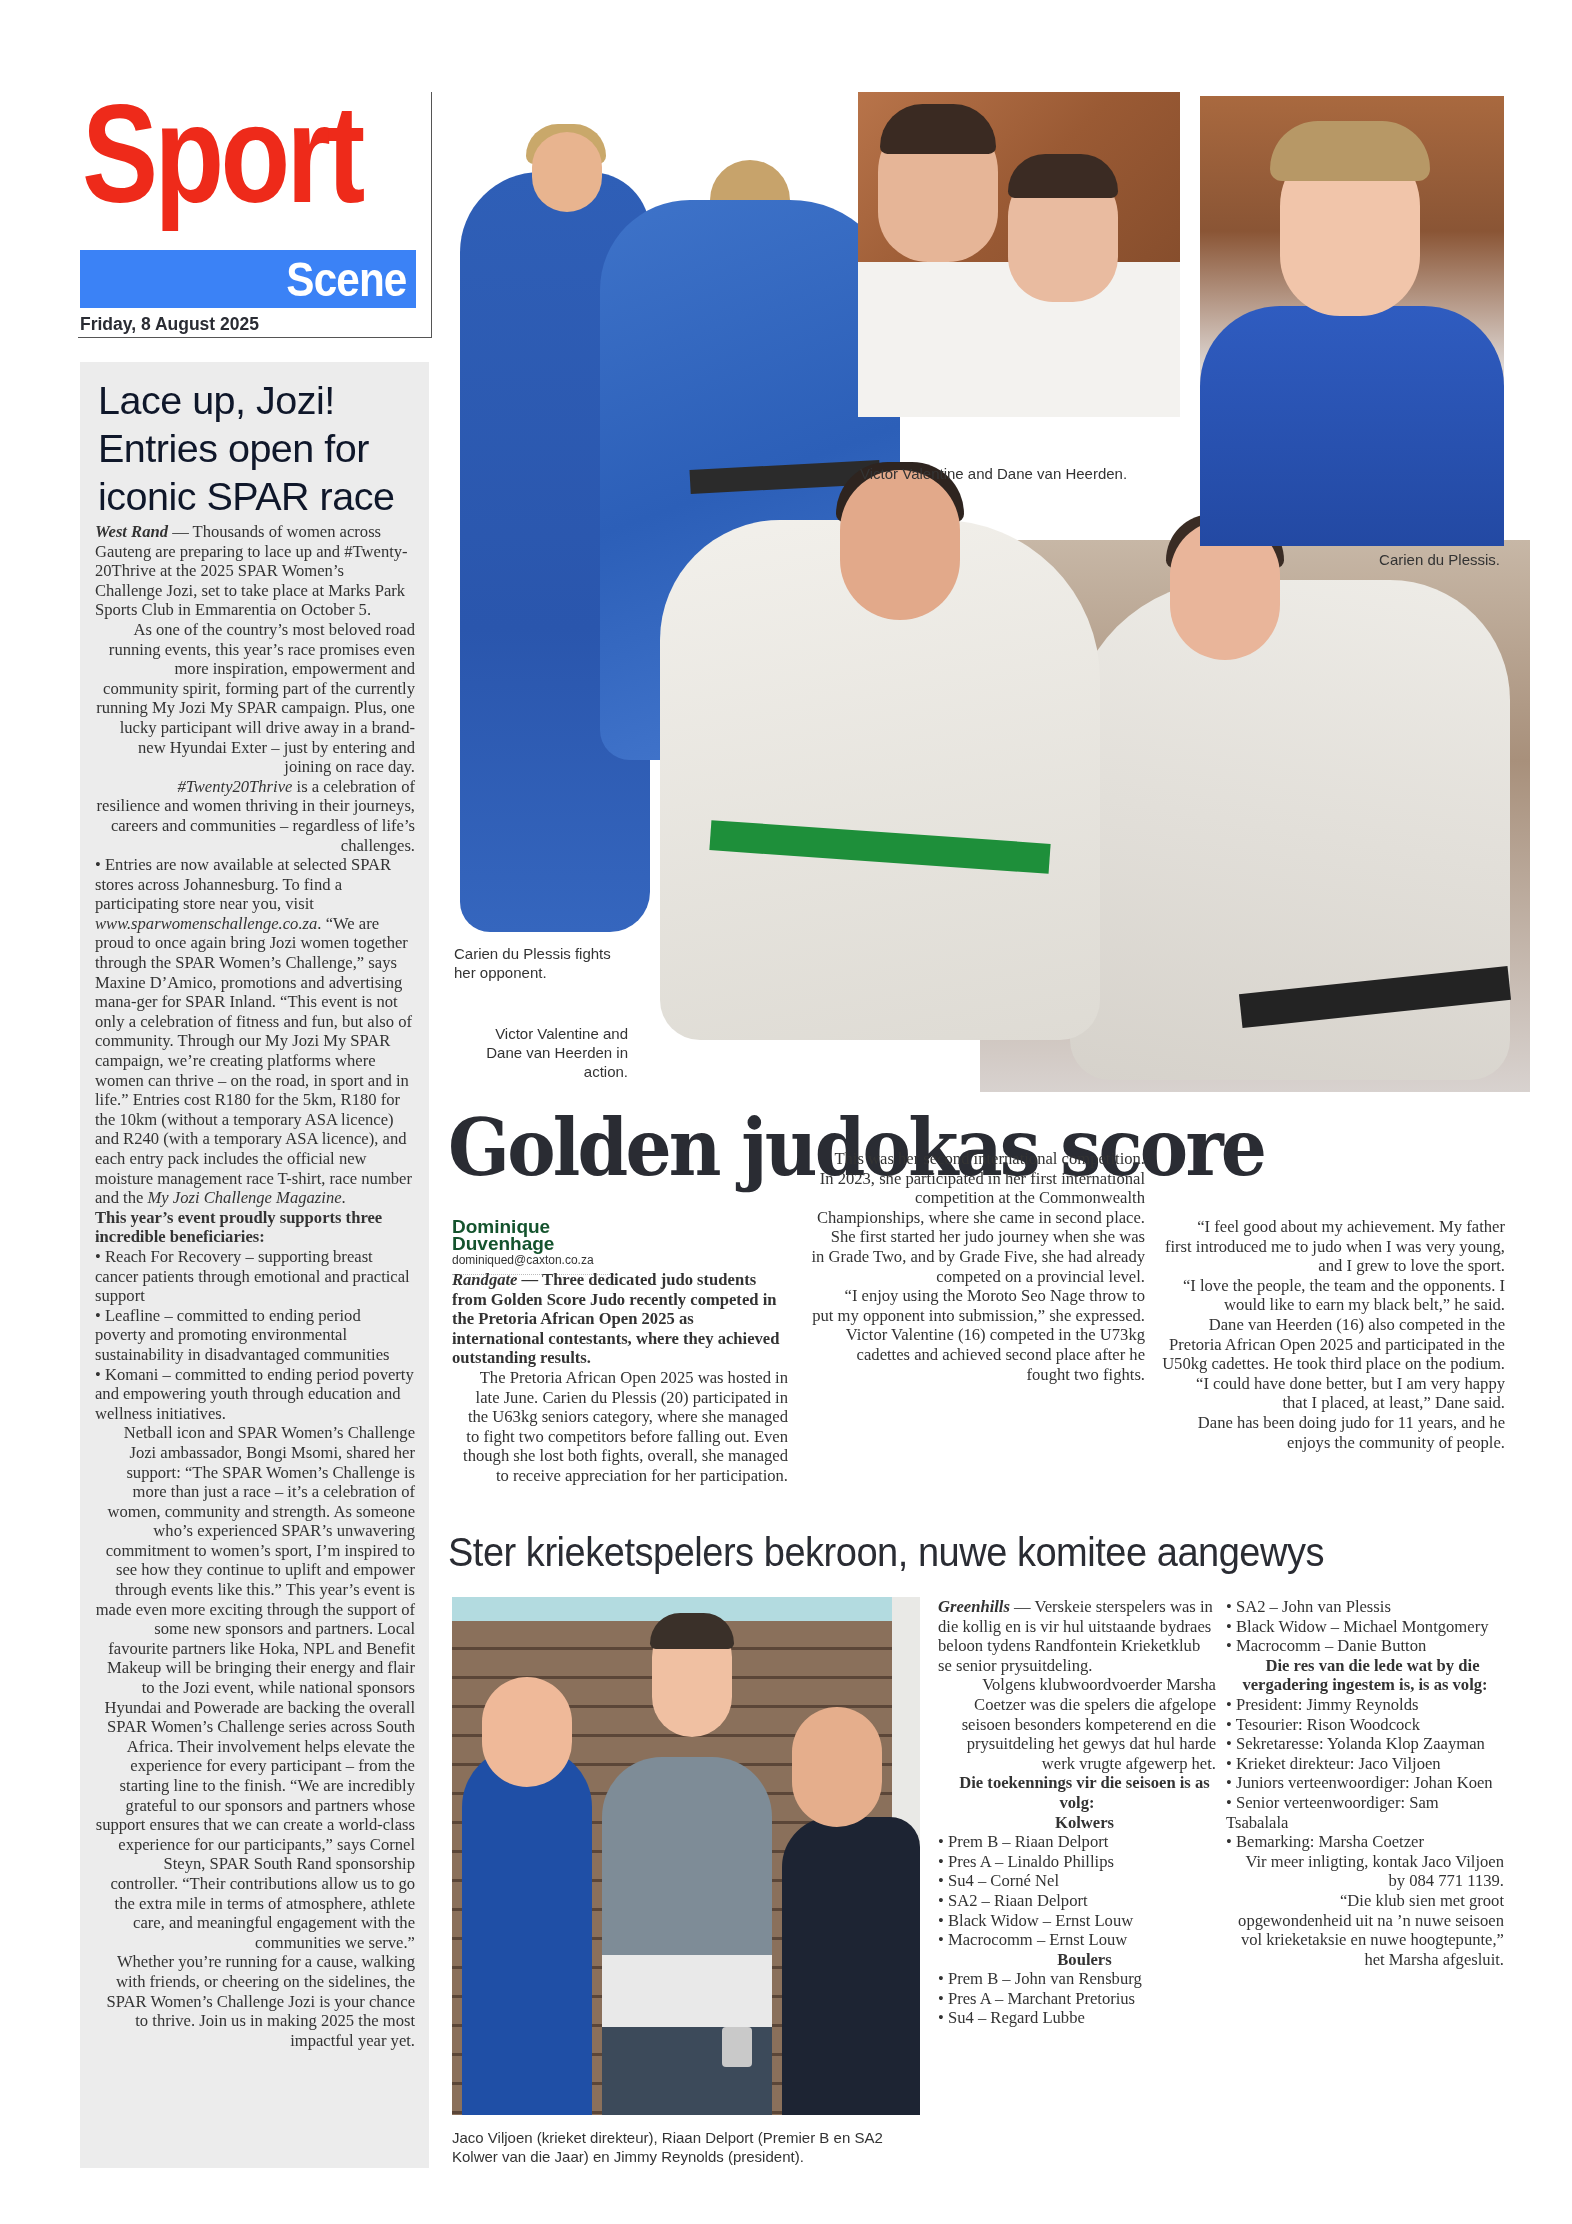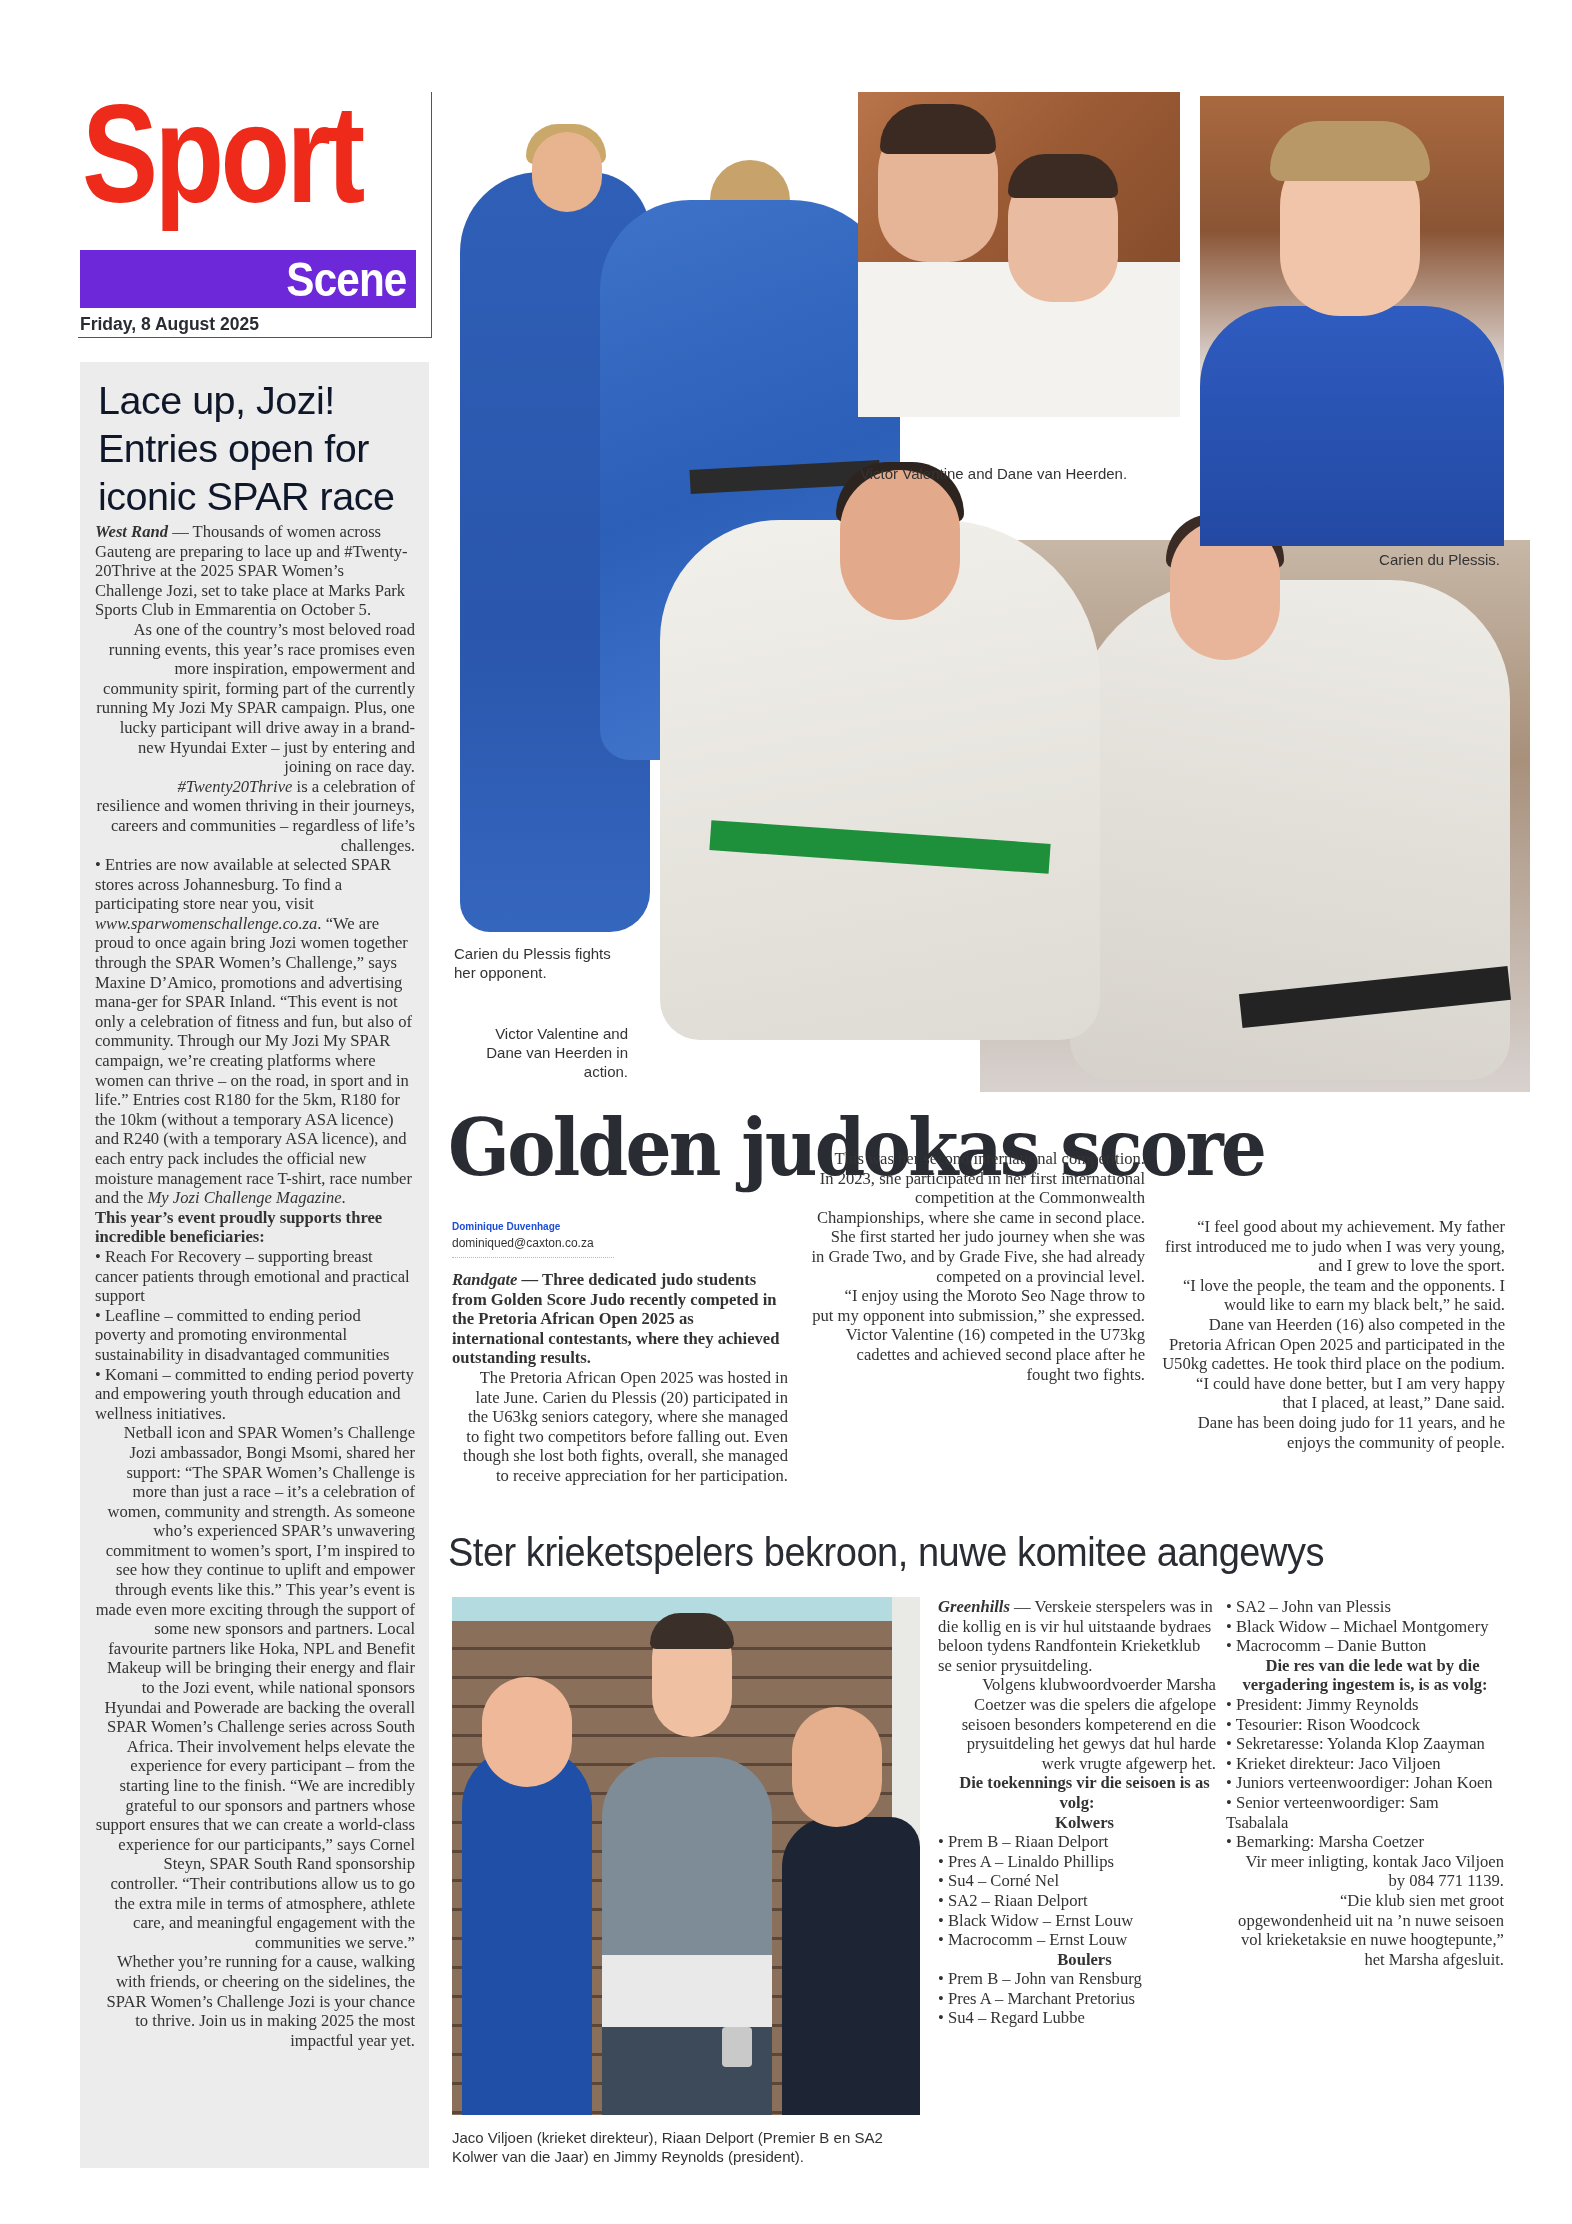--- a/index.html
+++ b/index.html
@@ -4,21 +4,21 @@
 <style>
   * { box-sizing: border-box; margin: 0; padding: 0; }
   html, body { width: 1572px; height: 2224px; background: #ffffff; overflow: hidden; }
   body { position: relative; font-family: "Liberation Serif", serif; color: #2a2c33; }
 
   .abs { position: absolute; }
 
   
   #masthead { left: 78px; top: 92px; width: 354px; height: 246px; border-right: 1.5px solid #555; border-bottom: 1.5px solid #555; }
   #masthead .sport { position: absolute; left: 4px; top: -8px; font-family: "Liberation Sans", sans-serif; font-weight: 900; color: #ee2a1a; font-size: 124px; letter-spacing: -4px; line-height: 1; transform: scaleX(0.92) scaleY(1.12); transform-origin: left top; }
-  #masthead .scene-bar { position: absolute; left: 2px; top: 158px; width: 336px; height: 58px; background: #6d28d9; }
+  #masthead .scene-bar { position: absolute; left: 2px; top: 158px; width: 336px; height: 58px; background: #3b82f6; }
   #masthead .scene-bar span { position: absolute; right: 10px; top: 2px; font-family: "Liberation Sans", sans-serif; font-weight: 900; color: #fff; font-size: 48px; letter-spacing: -1px; transform: scaleX(0.88); transform-origin: right top; }
   #masthead .date { position: absolute; left: 2px; top: 222px; font-family: "Liberation Sans", sans-serif; font-weight: 700; font-size: 17.5px; color: #2a2c33; }
 
   
   #spar-panel { left: 80px; top: 362px; width: 349px; height: 1806px; background: #ececec; padding: 14px 14px 0 15px; }
   #spar-panel h2 { font-family: "Liberation Sans", sans-serif; font-weight: 400; font-size: 39.5px; line-height: 48px; letter-spacing: -0.5px; color: #0f172a; margin-bottom: 2px; padding-left: 3px; }
   .body-text { font-size: 16.6px; line-height: 19.6px; color: #333; }
   .body-text p { margin: 0; }
   .body-text .indent { text-indent: 15px; text-align: right; }
   .body-text .b { font-weight: 700; }
@@ -58,21 +58,21 @@
   #photo-boys-fight .hair2 { position:absolute; left: 516px; top: 54px; width: 118px; height: 54px; background: #3a2c24; border-radius: 60px 60px 10px 10px; }
   #photo-boys-fight .greenbelt { position:absolute; left: 60px; top: 372px; width: 340px; height: 30px; background: #1e8f3a; transform: rotate(4deg); }
   #photo-boys-fight .blackbelt { position:absolute; left: 590px; top: 520px; width: 270px; height: 34px; background: #232323; transform: rotate(-6deg); }
 
   .caption { position: absolute; font-family: "Liberation Sans", sans-serif; font-size: 15px; line-height: 19px; color: #333; }
 
   
   #judo-headline { left: 448px; top: 1100px; width: 1080px; font-family: "DejaVu Serif", serif; font-weight: 700; font-size: 78px; letter-spacing: -3px; color: #2a2c33; line-height: 96px; white-space: nowrap; transform: scaleX(0.93); transform-origin: left top; }
 
   #byline { left: 452px; top: 1218px; width: 162px; border-bottom: 1px dotted #bbb; padding-bottom: 6px; }
-  #byline .name { font-family: "Liberation Sans", sans-serif; font-weight: 700; color: #1d4ed8; font-size: 10px; line-height: 17px; }
+  #byline .name { font-family: "Liberation Sans", sans-serif; font-weight: 700; color: #14532d; font-size: 19px; line-height: 17px; }
   #byline .email { font-family: "Liberation Sans", sans-serif; color: #333; font-size: 12px; line-height: 16px; }
 
   .judo-col { position: absolute; top: 1233px; width: 336px; }
   #judo-col1 { left: 452px; top: 1270px; }
   #judo-col2 { left: 810px; top: 1149px; width: 335px; }
   #judo-col3 { left: 1160px; top: 1217px; width: 345px; }
 
   
   #cricket-headline { left: 448px; top: 1526px; width: 1080px; font-family: "Liberation Sans", sans-serif; font-size: 40px; letter-spacing: -0.5px; color: #2a2c33; line-height: 52px; white-space: nowrap; transform: scaleX(0.95); transform-origin: left top; }
   #photo-cricket { left: 452px; top: 1597px; width: 468px; height: 518px; background: #b3dbe0; }

